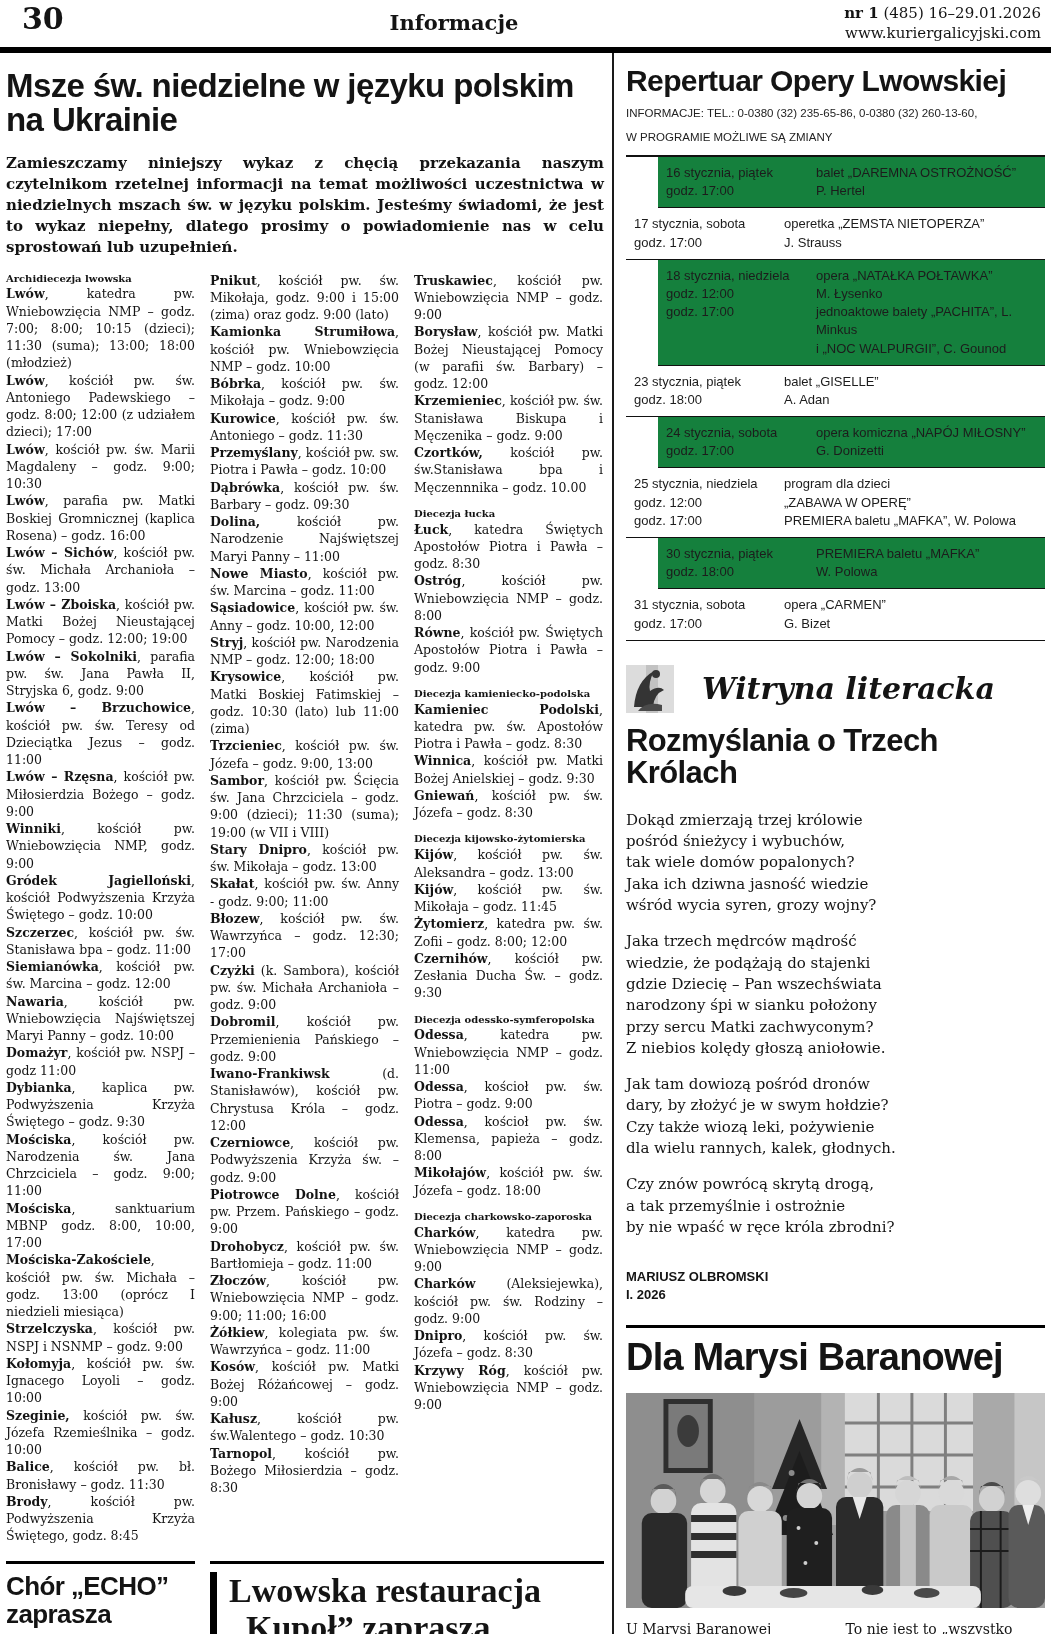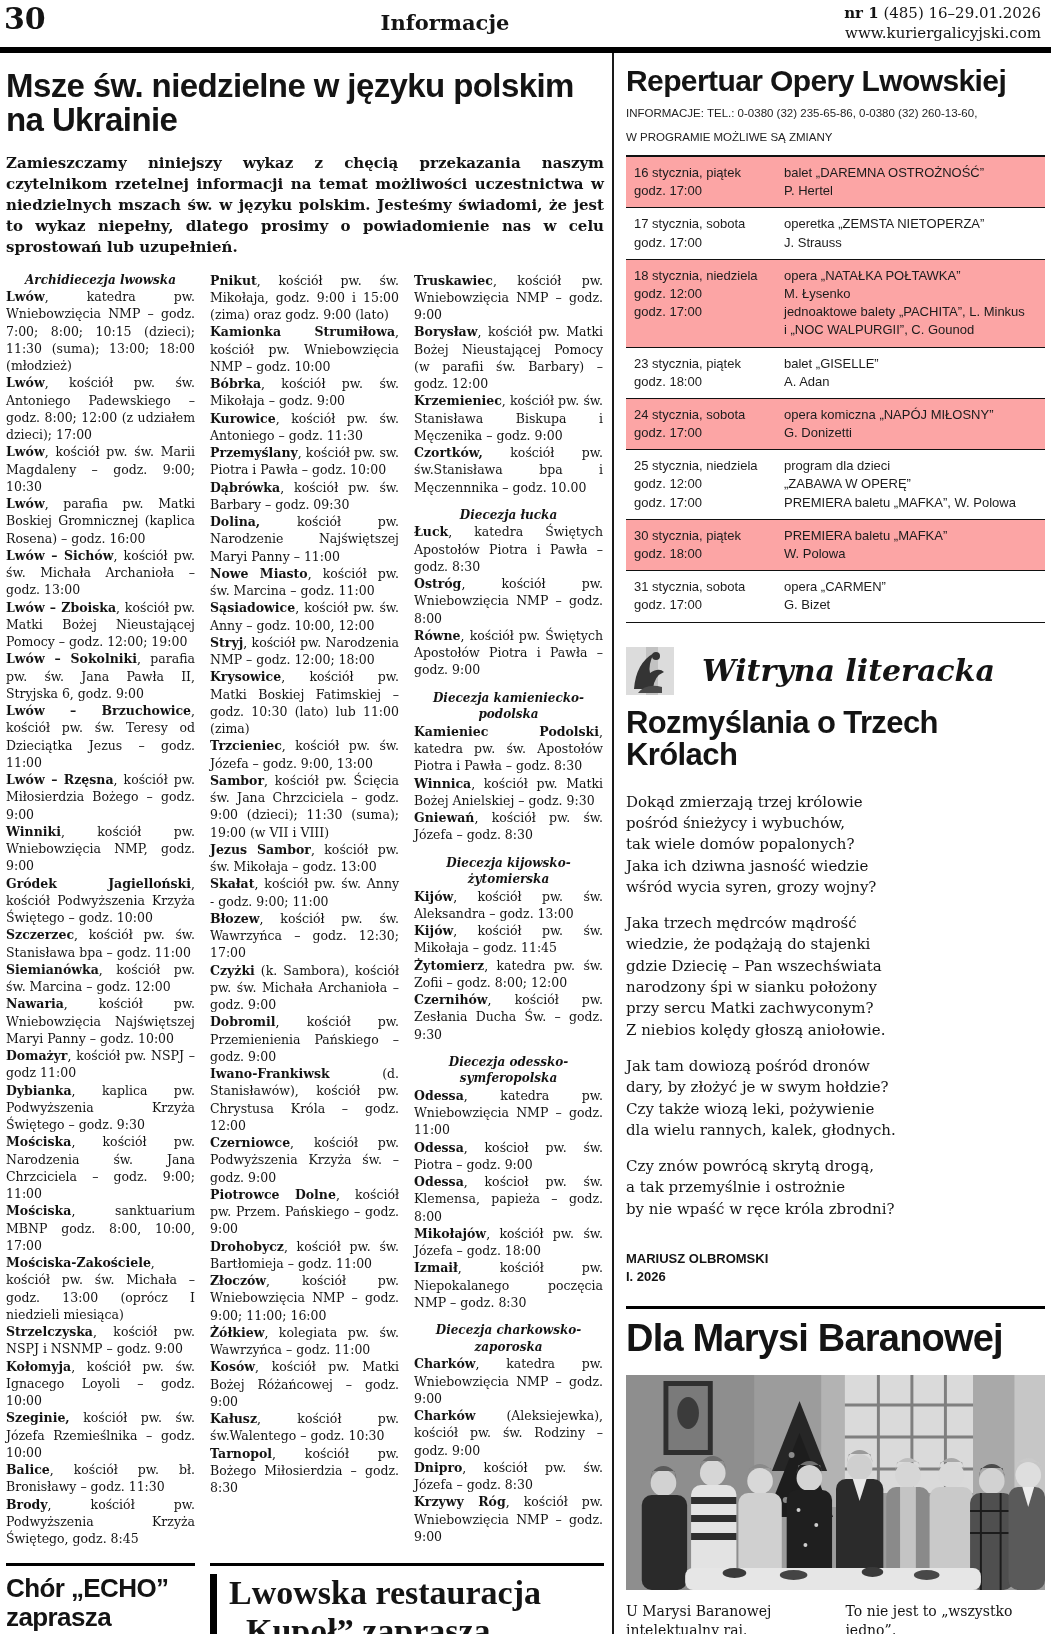--- a/index.html
+++ b/index.html
@@ -1,53 +1,53 @@
 <!DOCTYPE html>
 <html><head>
 <meta charset="utf-8">
 <style>
   html,body{margin:0;padding:0;background:#fff;color:#141414;}
   body{width:1051px;font-family:"DejaVu Serif",serif;-webkit-font-smoothing:antialiased;}
   .pre{white-space:pre-line;}
   
-  .masthead{display:flex;align-items:flex-start;padding:4px 10px 0 4px;}
+  .masthead{display:flex;align-items:flex-start;padding:4px 10px 0 22px;}
   .mh-page{font:700 30px/1 "DejaVu Serif",serif;}
   .mh-section{flex:1;text-align:center;font:700 21px/1 "DejaVu Serif",serif;padding-top:8px;}
   .mh-right{text-align:right;font:15px/1.3 "DejaVu Serif",serif;}
   .mh-issue b{font-weight:700;}
   .mh-rule{height:6px;background:#000;margin-top:4px;}
   
   .main{display:flex;align-items:stretch;}
   .left{width:612px;box-sizing:border-box;padding:12px 8px 10px 6px;}
   .vdiv{width:2px;background:#1a1a1a;}
   .right{flex:1;box-sizing:border-box;padding:10px 6px 10px 12px;}
   
   .masses-title{font:700 33px/1.04 "Liberation Sans",sans-serif;letter-spacing:-.6px;margin:4px 0 0;}
   .masses-intro{font:700 15px/1.4 "DejaVu Serif",serif;text-align:justify;margin-bottom:14px;}
   .mass-cols{display:flex;gap:15px;}
   .mass-col{width:189px;font:12.5px/1.38 "DejaVu Serif",serif;text-align:justify;}
   .mass-col p{margin:0;}
-  .mass-head{font-weight:700;font-size:12px;margin-top:11px !important;text-align:center;font-style:italic;}
+  .mass-head{font-weight:700;font-size:10px;margin-top:11px !important;text-align:left;}
   .mass-col p.mass-head:first-child{margin-top:0 !important;}
   
   .left-bottom{display:flex;margin-top:10px;}
   .lb-c1{width:189px;flex-shrink:0;}
   .lb-rest{flex:1;margin-left:15px;}
   .rule2{border-top:3px solid #000;margin:6px 0 8px;}
   .echo-title{font:700 26px/1.08 "Liberation Sans",sans-serif;letter-spacing:-.6px;margin:6px 0 12px;}
   
   .rest{border-left:7px solid #000;padding-left:12px;margin-top:6px;}
   .rest-title{font:700 34px/1.1 "Liberation Serif",serif;margin:0 0 14px;}
   
   .opera-title{font:700 30px/1.05 "Liberation Sans",sans-serif;letter-spacing:-.6px;margin:2px 0 8px;}
   .opera-info{font:11.5px/1.5 "Liberation Sans",sans-serif;color:#222;}
   .opera-note{font:11.5px/1.5 "Liberation Sans",sans-serif;color:#222;margin-top:7px;}
   .opera-table{margin-top:9px;border-top:2px solid #111;}
   .op-row{display:flex;border-bottom:1.5px solid #111;padding:7px 8px;font:13px/1.4 "Liberation Sans",sans-serif;color:#1c1c1c;}
-  .op-row.shaded{background:#fca5a5;}
+  .op-row.shaded{background:#15803d;margin-left:32px;}
   .op-date{width:150px;flex-shrink:0;}
   .op-prog{flex:1;}
   
   .wit{display:flex;align-items:center;gap:28px;margin:24px 0 4px;}
   .wit-label{font:italic 700 30px/1 "DejaVu Serif",serif;}
   .poem-title{font:700 31px/1.05 "Liberation Sans",sans-serif;letter-spacing:-.6px;margin:12px 0 20px;}
   .poem{font:15px/1.42 "DejaVu Serif",serif;}
   .stanza{margin-bottom:15px;}
   .poem-author{text-align:left;font:700 13px/1.4 "Liberation Sans",sans-serif;margin-top:30px;}
   
@@ -110,21 +110,21 @@
           <p class="mass-entry"><b>Kurowice</b>, kościół pw. św. Antoniego – godz. 11:30</p>
           <p class="mass-entry"><b>Przemyślany</b>, kościół pw. sw. Piotra i Pawła – godz. 10:00</p>
           <p class="mass-entry"><b>Dąbrówka</b>, kościół pw. św. Barbary – godz. 09:30</p>
           <p class="mass-entry"><b>Dolina,</b> kościół pw. Narodzenie Najświętszej Maryi Panny – 11:00</p>
           <p class="mass-entry"><b>Nowe Miasto</b>, kościół pw. św. Marcina – godz. 11:00</p>
           <p class="mass-entry"><b>Sąsiadowice</b>, kościół pw. św. Anny – godz. 10:00, 12:00</p>
           <p class="mass-entry"><b>Stryj</b>, kościół pw. Narodzenia NMP – godz. 12:00; 18:00</p>
           <p class="mass-entry"><b>Krysowice</b>, kościół pw. Matki Boskiej Fatimskiej – godz. 10:30 (lato) lub 11:00 (zima)</p>
           <p class="mass-entry"><b>Trzcieniec</b>, kościół pw. św. Józefa – godz. 9:00, 13:00</p>
           <p class="mass-entry"><b>Sambor</b>, kościół pw. Ścięcia św. Jana Chrzciciela – godz. 9:00 (dzieci); 11:30 (suma); 19:00 (w VII i VIII)</p>
-          <p class="mass-entry"><b>Jezus Sambor</b>, kościół pw. św. Mikołaja – godz. 13:00</p>
+          <p class="mass-entry"><b>Stary Dnipro</b>, kościół pw. św. Mikołaja – godz. 13:00</p>
           <p class="mass-entry"><b>Skałat</b>, kościół pw. św. Anny - godz. 9:00; 11:00</p>
           <p class="mass-entry"><b>Błozew</b>, kościół pw. św. Wawrzyńca – godz. 12:30; 17:00</p>
           <p class="mass-entry"><b>Czyżki</b> (k. Sambora), kościół pw. św. Michała Archanioła – godz. 9:00</p>
           <p class="mass-entry"><b>Dobromil</b>, kościół pw. Przemienienia Pańskiego – godz. 9:00</p>
           <p class="mass-entry"><b>Iwano-Frankiwsk</b> (d. Stanisławów), kościół pw. Chrystusa Króla – godz. 12:00</p>
           <p class="mass-entry"><b>Czerniowce</b>, kościół pw. Podwyższenia Krzyża św. – godz. 9:00</p>
           <p class="mass-entry"><b>Piotrowce Dolne</b>, kościół pw. Przem. Pańskiego – godz. 9:00</p>
           <p class="mass-entry"><b>Drohobycz</b>, kościół pw. św. Bartłomieja – godz. 11:00</p>
           <p class="mass-entry"><b>Złoczów</b>, kościół pw. Wniebowzięcia NMP – godz. 9:00; 11:00; 16:00</p>
           <p class="mass-entry"><b>Żółkiew</b>, kolegiata pw. św. Wawrzyńca – godz. 11:00</p>
@@ -148,21 +148,20 @@
           <p class="mass-head">Diecezja kijowsko-żytomierska</p>
           <p class="mass-entry"><b>Kijów</b>, kościół pw. św. Aleksandra – godz. 13:00</p>
           <p class="mass-entry"><b>Kijów</b>, kościół pw. św. Mikołaja – godz. 11:45</p>
           <p class="mass-entry"><b>Żytomierz</b>, katedra pw. św. Zofii – godz. 8:00; 12:00</p>
           <p class="mass-entry"><b>Czernihów</b>, kościół pw. Zesłania Ducha Św. – godz. 9:30</p>
           <p class="mass-head">Diecezja odessko-symferopolska</p>
           <p class="mass-entry"><b>Odessa</b>, katedra pw. Wniebowzięcia NMP – godz. 11:00</p>
           <p class="mass-entry"><b>Odessa</b>, kościoł pw. św. Piotra – godz. 9:00</p>
           <p class="mass-entry"><b>Odessa</b>, kościoł pw. św. Klemensa, papieża – godz. 8:00</p>
           <p class="mass-entry"><b>Mikołajów</b>, kościół pw. św. Józefa – godz. 18:00</p>
-          <p class="mass-entry"><b>Izmaił</b>, kościół pw. Niepokalanego poczęcia NMP – godz. 8:30</p>
           <p class="mass-head">Diecezja charkowsko-zaporoska</p>
           <p class="mass-entry"><b>Charków</b>, katedra pw. Wniebowzięcia NMP – godz. 9:00</p>
           <p class="mass-entry"><b>Charków</b> (Aleksiejewka), kościół pw. św. Rodziny – godz. 9:00</p>
           <p class="mass-entry"><b>Dnipro</b>, kościół pw. św. Józefa – godz. 8:30</p>
           <p class="mass-entry"><b>Krzywy Róg</b>, kościół pw. Wniebowzięcia NMP – godz. 9:00</p>
         </div>
       </div>
 
     <div class="left-bottom">
       <div class="lb-c1">

